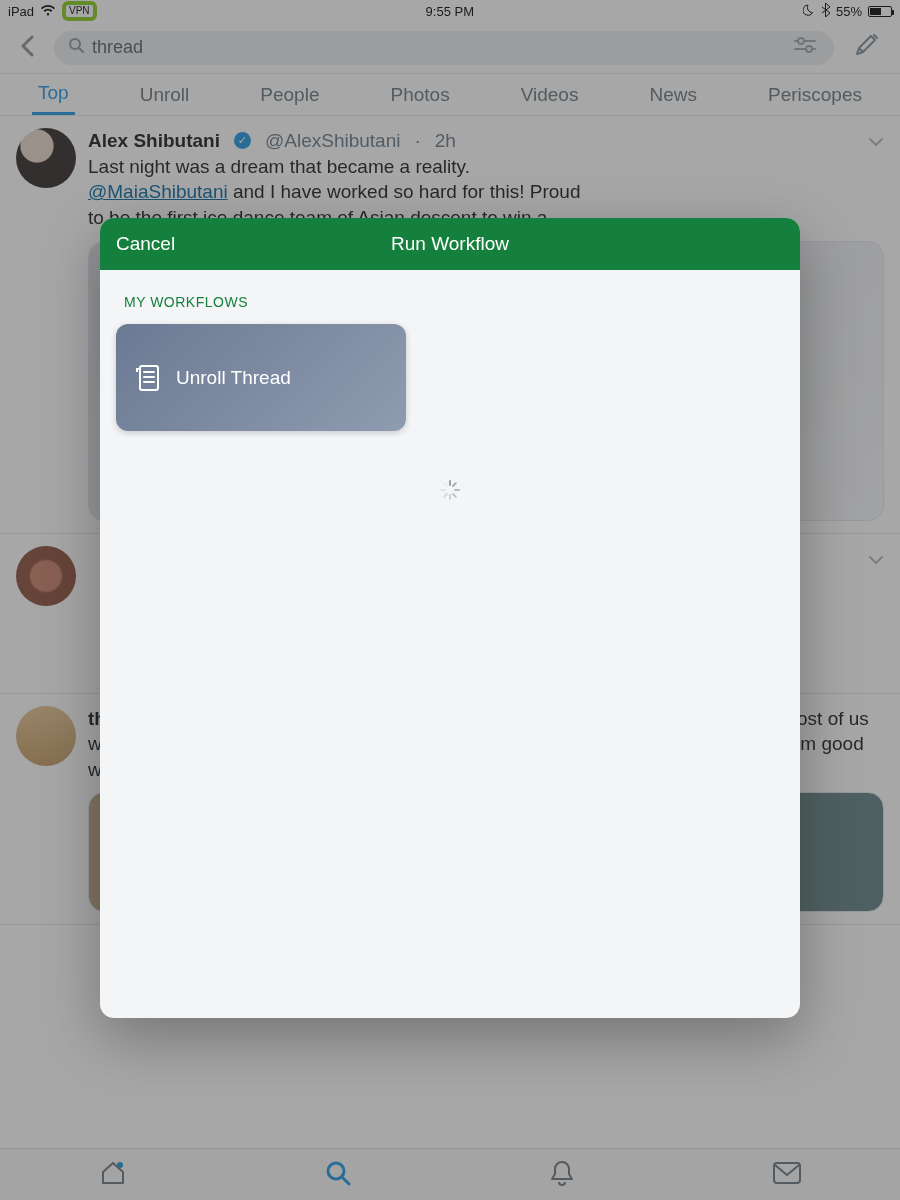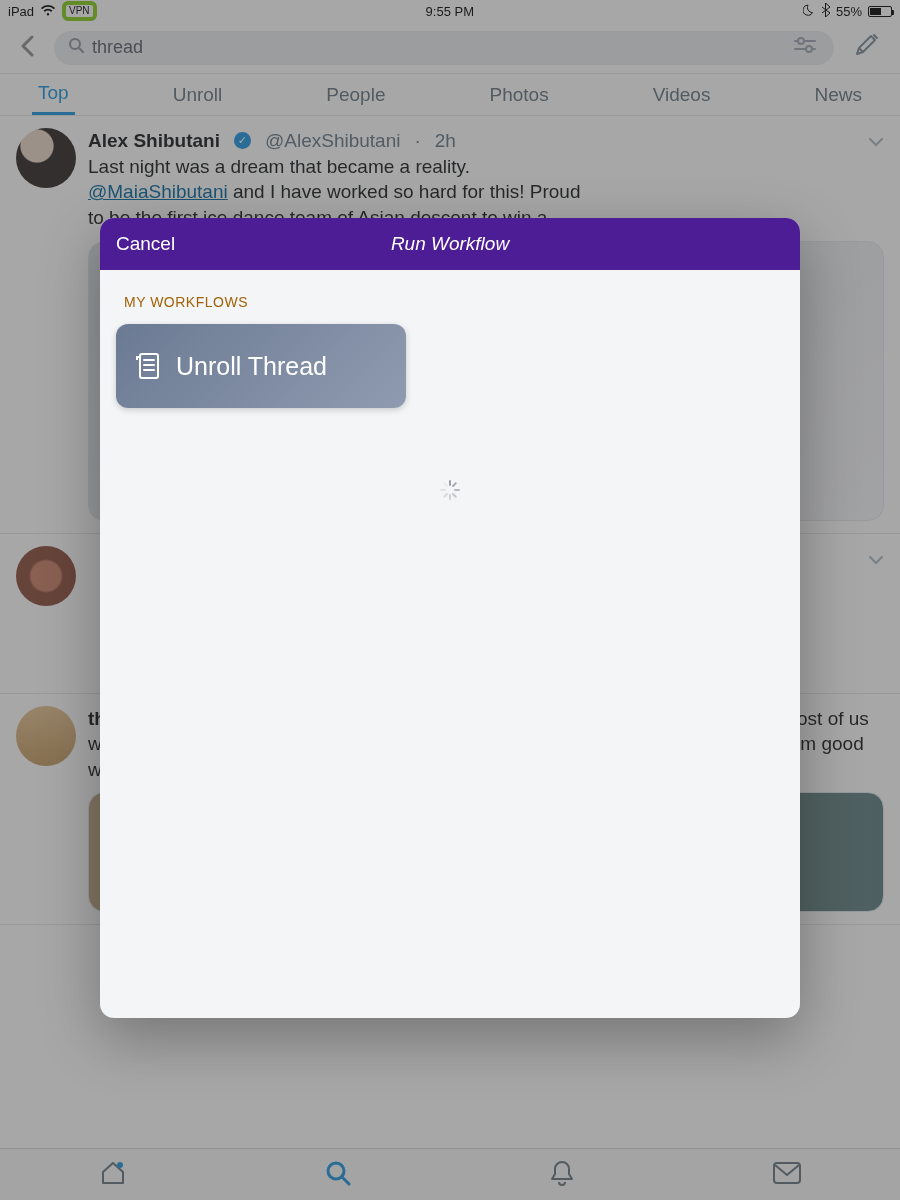--- a/index.html
+++ b/index.html
@@ -39,26 +39,26 @@
   .media2 { margin-top: 10px; width: 100%; height: 120px; border-radius: 16px; background: linear-gradient(90deg,#bfa584,#5b7d80); border: 1px solid #e1e8ed; }
   .heart { color: #7b3fa0; }
   
   .tabbar { position: absolute; left: 0; right: 0; bottom: 0; height: 52px; display: flex; align-items: center; justify-content: space-around; border-top: 1px solid #d3d7db; background: #f9f9fa; }
   .tb-icon { color: #66757f; }
   .tb-icon.active { color: #1b95e0; }
   
   .scrim { position: absolute; inset: 0; background: rgba(60,60,60,0.45); }
   
   .modal { position: absolute; left: 100px; top: 218px; width: 700px; height: 800px; background: #f4f5f6; border-radius: 14px; overflow: hidden; box-shadow: 0 20px 60px rgba(0,0,0,0.3); display: flex; flex-direction: column; }
-  .modal-header { height: 52px; background: #4c1d95; color: #fff; display: flex; align-items: center; position: relative; font-size: 19px; }
+  .modal-header { height: 52px; background: #15803d; color: #fff; display: flex; align-items: center; position: relative; font-size: 19px; }
   .mh-cancel { position: absolute; left: 16px; }
-  .mh-title { margin: 0 auto; font-weight: 500; font-style: italic; }
+  .mh-title { margin: 0 auto; font-weight: 500; }
   .modal-body { flex: 1; padding: 24px 16px; position: relative; }
-  .section-label { color: #a16207; font-size: 14px; letter-spacing: 0.5px; margin: 0 0 14px 8px; }
-  .wf-card { width: 290px; height: 84px; border-radius: 12px; background: linear-gradient(135deg,#6b7a93,#8f9bb0); color: #fff; display: flex; align-items: center; gap: 14px; padding: 0 18px; font-size: 25px; box-shadow: 0 2px 6px rgba(0,0,0,0.18); }
+  .section-label { color: #15803d; font-size: 14px; letter-spacing: 0.5px; margin: 0 0 14px 8px; }
+  .wf-card { width: 290px; height: 107px; border-radius: 12px; background: linear-gradient(135deg,#6b7a93,#8f9bb0); color: #fff; display: flex; align-items: center; gap: 14px; padding: 0 18px; font-size: 19px; box-shadow: 0 2px 6px rgba(0,0,0,0.18); }
   .wf-icon svg { display: block; }
   .spinner { position: absolute; left: 50%; top: 210px; transform: translateX(-50%); width: 20px; height: 20px; }
   .spinner svg { animation: spin 1s linear infinite; }
   @keyframes spin { to { transform: rotate(360deg);} }
 </style>
 </head>
 <body>
 
 <div class="statusbar">
   <div class="sb-left">
@@ -119,20 +119,21 @@
   </span>
 </div>
 
 <div class="tabs">
   <div class="tab active">Top</div>
   <div class="tab">Unroll</div>
   <div class="tab">People</div>
   <div class="tab">Photos</div>
   <div class="tab">Videos</div>
   <div class="tab">News</div>
+  <div class="tab">Periscopes</div>
 </div>
 
 <div class="feed">
 
   <div class="tweet">
     <div class="avatar a1"></div>
     <div class="tweet-body">
       <div class="tweet-head">
         <span class="name">Alex Shibutani</span>
         <span class="verify">✓</span>

